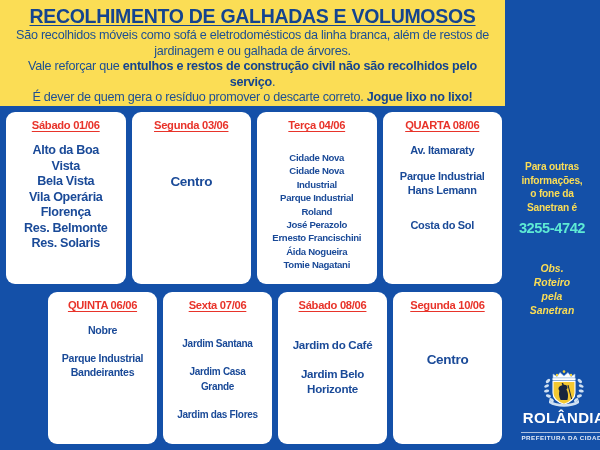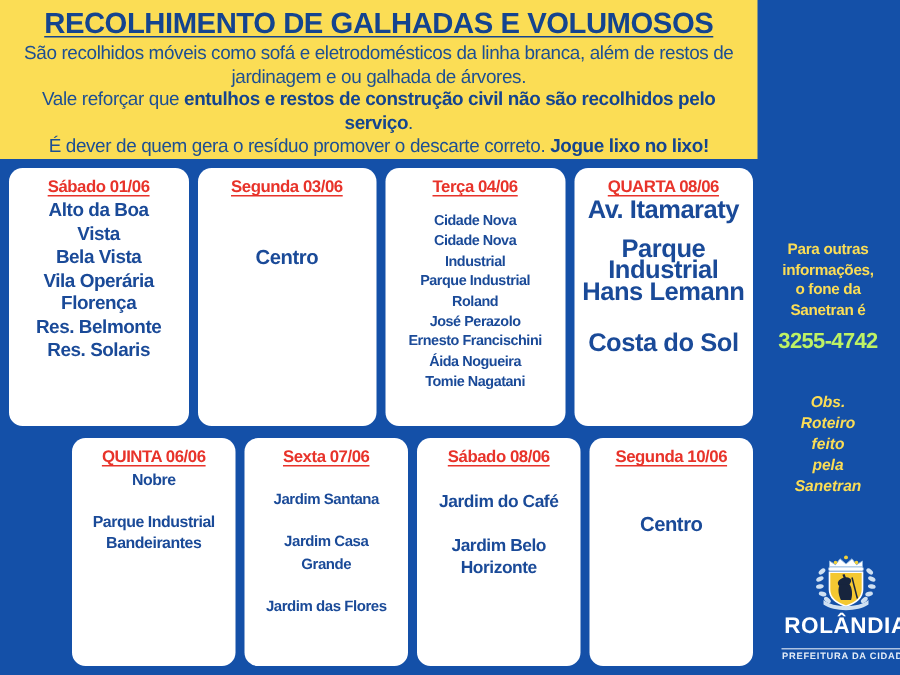--- a/index.html
+++ b/index.html
@@ -55,20 +55,21 @@
 
   .card {
     background: #ffffff;
     border-radius: 9px;
     padding: 7px 4px 6px 4px;
     text-align: center;
     overflow: hidden;
     display: flex;
     flex-direction: column;
     align-items: center;
+    gap: 10px;
   }
   .row1 .card { flex: 1 1 0; }
   .row2 .card { flex: 1 1 0; }
 
   .card-date {
     color: #e8332a;
     font-weight: bold;
     font-size: 11.2px;
     text-decoration: underline;
     text-underline-offset: 1.5px;
@@ -80,21 +81,21 @@
     color: #1a4a98;
     font-weight: bold;
     letter-spacing: -0.3px;
   }
   .card-item { display: block; }
 
   
   .c-sabado01 .card-items { font-size: 12.6px; line-height: 15.5px; }
   .c-segunda03 .card-items { font-size: 13.5px; line-height: 17px; margin-top: 30px; }
   .c-terca04 .card-items { font-size: 9.6px; line-height: 13.4px; margin-top: 8px; }
-  .c-quarta05 .card-items { font-size: 17px; line-height: 14.5px; }
+  .c-quarta05 .card-items { font-size: 11px; line-height: 14.5px; }
   .c-quarta05 .card-item.sp-top { margin-top: 11px; }
   .c-quarta05 .card-item.sp-top2 { margin-top: 20px; }
   .c-quinta06 .card-items { font-size: 10.6px; line-height: 14px; }
   .c-quinta06 .card-item.sp-top { margin-top: 14px; }
   .c-sexta07 .card-items { font-size: 10px; line-height: 15px; }
   .c-sexta07 .card-item.sp-top { margin-top: 13px; }
   .c-sabado08 .card-items { font-size: 11.6px; line-height: 15px; }
   .c-sabado08 .card-item.sp-top { margin-top: 14px; }
   .c-segunda10 .card-items { font-size: 13.5px; line-height: 17px; margin-top: 28px; }
 
@@ -111,21 +112,21 @@
     font-size: 10.2px;
     font-weight: bold;
     line-height: 13.5px;
     color: #fbdd55;
     letter-spacing: -0.2px;
   }
   .side-phone {
     margin-top: 6px;
     font-size: 14.6px;
     font-weight: bold;
-    color: #bef264;
+    color: #5eead4;
     letter-spacing: -0.4px;
   }
   .side-obs {
     margin-top: 26px;
     font-size: 10.4px;
     font-weight: bold;
     font-style: italic;
     line-height: 14px;
     color: #fbdd55;
   }
@@ -261,21 +262,20 @@
     <div class="side-info">
       <div>Para outras</div>
       <div>informações,</div>
       <div>o fone da</div>
       <div>Sanetran é</div>
     </div>
     <div class="side-phone">3255-4742</div>
     <div class="side-obs">
       <div>Obs.</div>
       <div>Roteiro</div>
-      <div>feito</div>
       <div>pela</div>
       <div>Sanetran</div>
     </div>
 
     <div class="crest-wrap">
       <svg class="crest" width="52" height="42" viewBox="0 0 52 42">
 
         <g fill="#cfe0f2">
           <ellipse cx="10" cy="14" rx="2.6" ry="1.5" transform="rotate(-40 10 14)"></ellipse>
           <ellipse cx="8.6" cy="19" rx="2.6" ry="1.5" transform="rotate(-25 8.6 19)"></ellipse>

